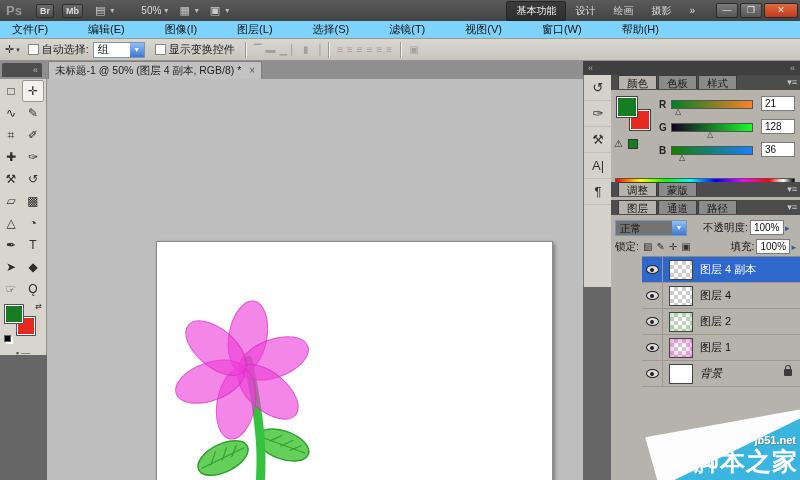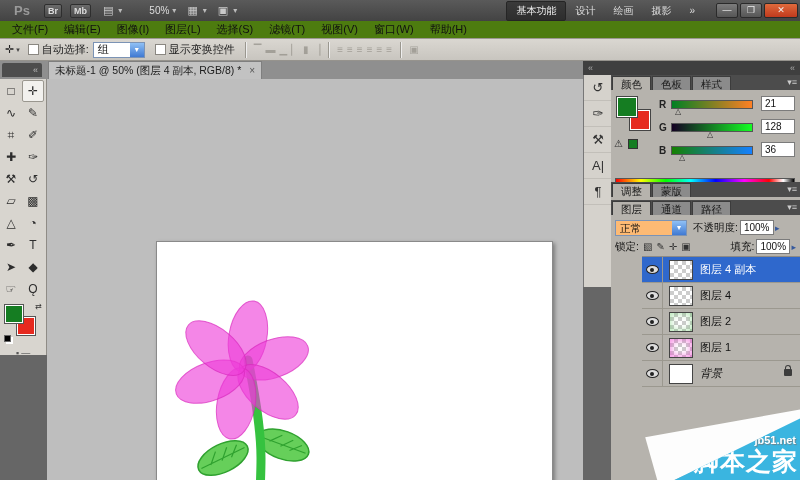--- a/index.html
+++ b/index.html
@@ -3,37 +3,37 @@
 <meta charset="utf-8">
 <style>
   * { margin:0; padding:0; box-sizing:border-box; }
   html,body { width:800px; height:480px; overflow:hidden; }
   body { font-family:"Liberation Sans","DejaVu Sans",sans-serif; font-size:11px; color:#111; }
   .app { position:relative; width:800px; height:480px; background:#bebebe; overflow:hidden; }
 
   
   .appbar { position:absolute; left:0; top:0; width:800px; height:21px;
     background:linear-gradient(#5a5a5a,#434343); color:#cfcfcf; display:flex; align-items:center; }
-  .ps-logo { font-weight:bold; font-size:13px; color:#9a9a9a; padding:0 10px 0 14px; }
+  .ps-logo { font-weight:bold; font-size:13px; color:#9a9a9a; padding:0 10px 0 6px; }
   .chip { background:linear-gradient(#6b6b6b,#4a4a4a); border:1px solid #2e2e2e; border-radius:2px;
     font-size:9px; font-weight:bold; color:#ddd; padding:1px 3px; margin:0 4px; }
   .abicon { color:#c9c9c9; font-size:11px; margin:0 2px 0 8px; }
   .dd { font-size:8px; color:#bbb; margin:0 3px; }
   .zoomlvl { font-size:10px; color:#ddd; margin-left:24px; }
   .ws-group { margin-left:auto; display:flex; align-items:center; }
   .ws { padding:2px 9px; font-size:10px; color:#ddd; }
   .ws.active { background:linear-gradient(#3a3a3a,#2d2d2d); border:1px solid #252525; border-radius:2px; color:#eee; }
   .winbtns { display:flex; margin-left:10px; margin-right:2px; }
   .winbtn { width:22px; height:15px; border:1px solid #2a2a2a; border-radius:2px; margin-left:2px;
     background:linear-gradient(#7c7c7c,#565656); color:#eee; font-size:9px; line-height:13px; text-align:center; }
   .winbtn.close { background:linear-gradient(#e06a3c,#c03a1d); width:34px; }
 
   
-  .menubar { position:absolute; left:0; top:21px; width:800px; height:18px; background:#4d7c0f;
-    border-bottom:1px solid #9c9892; display:flex; align-items:center; padding-left:4px; }
+  .menubar { position:absolute; left:0; top:21px; width:800px; height:18px; background:#7dd3fc;
+    border-bottom:1px solid #9c9892; display:flex; align-items:center; padding-left:4px;gap:24px; }
   .menu-item { padding:0 8px; font-size:11px; color:#111; }
 
   
   .optionsbar { position:absolute; left:0; top:39px; width:800px; height:22px;
     background:linear-gradient(#dad7d1,#c8c5bf); border-bottom:1px solid #96938d;
     display:flex; align-items:center; padding-left:5px; }
   .opt-tool { font-size:11px; color:#222; margin-right:2px; }
   .opt-dd { font-size:7px; color:#444; margin-right:8px; }
   .cb { width:11px; height:11px; background:#fff; border:1px solid #8a8781; margin-right:3px; }
   .opt-label { margin-right:4px; color:#222; }
@@ -79,21 +79,21 @@
   .dockstrip { position:absolute; left:583px; top:75px; width:28px; height:212px; background:#d5d2cc;
     border-left:1px solid #777; }
   .dockhead { position:absolute; left:583px; top:61px; width:217px; height:14px; background:#3f3f3f;
     color:#aaa; font-size:9px; display:flex; justify-content:space-between; padding:0 5px; align-items:center; }
   .dock-icon { width:28px; height:26px; display:flex; align-items:center; justify-content:center;
     color:#333; font-size:13px; border-bottom:1px solid #c2bfb9; }
   .below-dock { position:absolute; left:583px; top:287px; width:28px; height:193px; background:#666; }
 
   
   .panels { position:absolute; left:611px; top:75px; width:189px; height:405px; background:#b6b3ad; }
-  .ptabs { height:15px; background:#4c4c4c; display:flex; align-items:center; padding-left:1px; position:relative; }
+  .ptabs { height:15px; background:#4c4c4c; display:flex; align-items:flex-start; padding-left:7px; position:relative; }
   .ptab { padding:1px 8px; font-size:10.5px; color:#1a1a1a; background:#8b8b8b; border:1px solid #3c3c3c;
     border-bottom:none; margin-right:1px; height:14px; }
   .ptab.active { background:#b6b3ad; }
   .pmenu { position:absolute; right:3px; top:2px; color:#ccc; font-size:9px; }
 
   .colorbody { position:relative; height:74px; background:#b6b3ad; }
   .cp-swatches { position:absolute; left:5px; top:6px; width:38px; height:38px; }
   .cp-swatch { position:absolute; width:22px; height:22px; border:1px solid #444; box-shadow:inset 0 0 0 1px #fff; }
   .cp-fg { left:0; top:0; z-index:2; } .cp-bg { left:13px; top:13px; }
   .warn { position:absolute; left:3px; top:48px; font-size:10px; color:#333; }
@@ -104,23 +104,23 @@
   .handle { position:absolute; top:9px; font-size:8px; color:#333; }
   .cval { position:absolute; right:0; top:-2px; width:34px; height:15px; background:#fff; border:1px solid #7b7b7b;
     font-size:10px; padding:1px 0 0 3px; }
   .spectrum { position:absolute; left:4px; top:88px; width:180px; height:13px; border:1px solid #555;
     background:linear-gradient(to right,#f00 0%,#ff0 14%,#0f0 28%,#0ff 42%,#00f 56%,#f0f 72%,#f00 86%,#fff 94%,#000 100%); }
 
   .adjrow { margin-top:3px; }
 
   .layersctl { background:#b6b3ad; padding:3px 4px 0 4px; }
   .row-flex { display:flex; align-items:center; height:19px; }
-  .blend-box { display:flex; width:72px; height:16px; background:#fdba74; border:1px solid #7b93b5; }
+  .blend-box { display:flex; width:72px; height:16px; background:#737373; border:1px solid #7b93b5; }
   .blend-box .val { flex:1; padding:1px 0 0 4px; font-size:10.5px; }
-  .small-label { font-size:10.5px; margin-left:6px; margin-right:2px; }
+  .small-label { font-size:10.5px; margin-left:16px; margin-right:2px; }
   .pct-box { width:34px; height:15px; background:#fff; border:1px solid #7b7b7b; font-size:10px; padding:1px 0 0 3px; }
   .spin { color:#35589c; font-size:9px; margin-left:1px; }
   .lockics { display:flex; gap:4px; margin-left:2px; font-size:10px; color:#333; }
 
   .layerlist { border-top:1px solid #8d8a84;margin-left:31px; }
   .lrow { display:flex; align-items:center; height:26px; border-bottom:1px solid #9b988f; background:#b6b3ad; position:relative; }
   .lrow.selected { background:#2f68cc; color:#fff; }
   .eyecell { width:21px; height:100%; border-right:1px solid #9b988f; display:flex; align-items:center; justify-content:center; }
   .eye { width:13px; height:9px; border:1px solid #222; border-radius:50%; position:relative; background:#ddd; }
   .eye:after { content:""; position:absolute; left:3.5px; top:1.5px; width:4px; height:4px; border-radius:50%; background:#222; }

